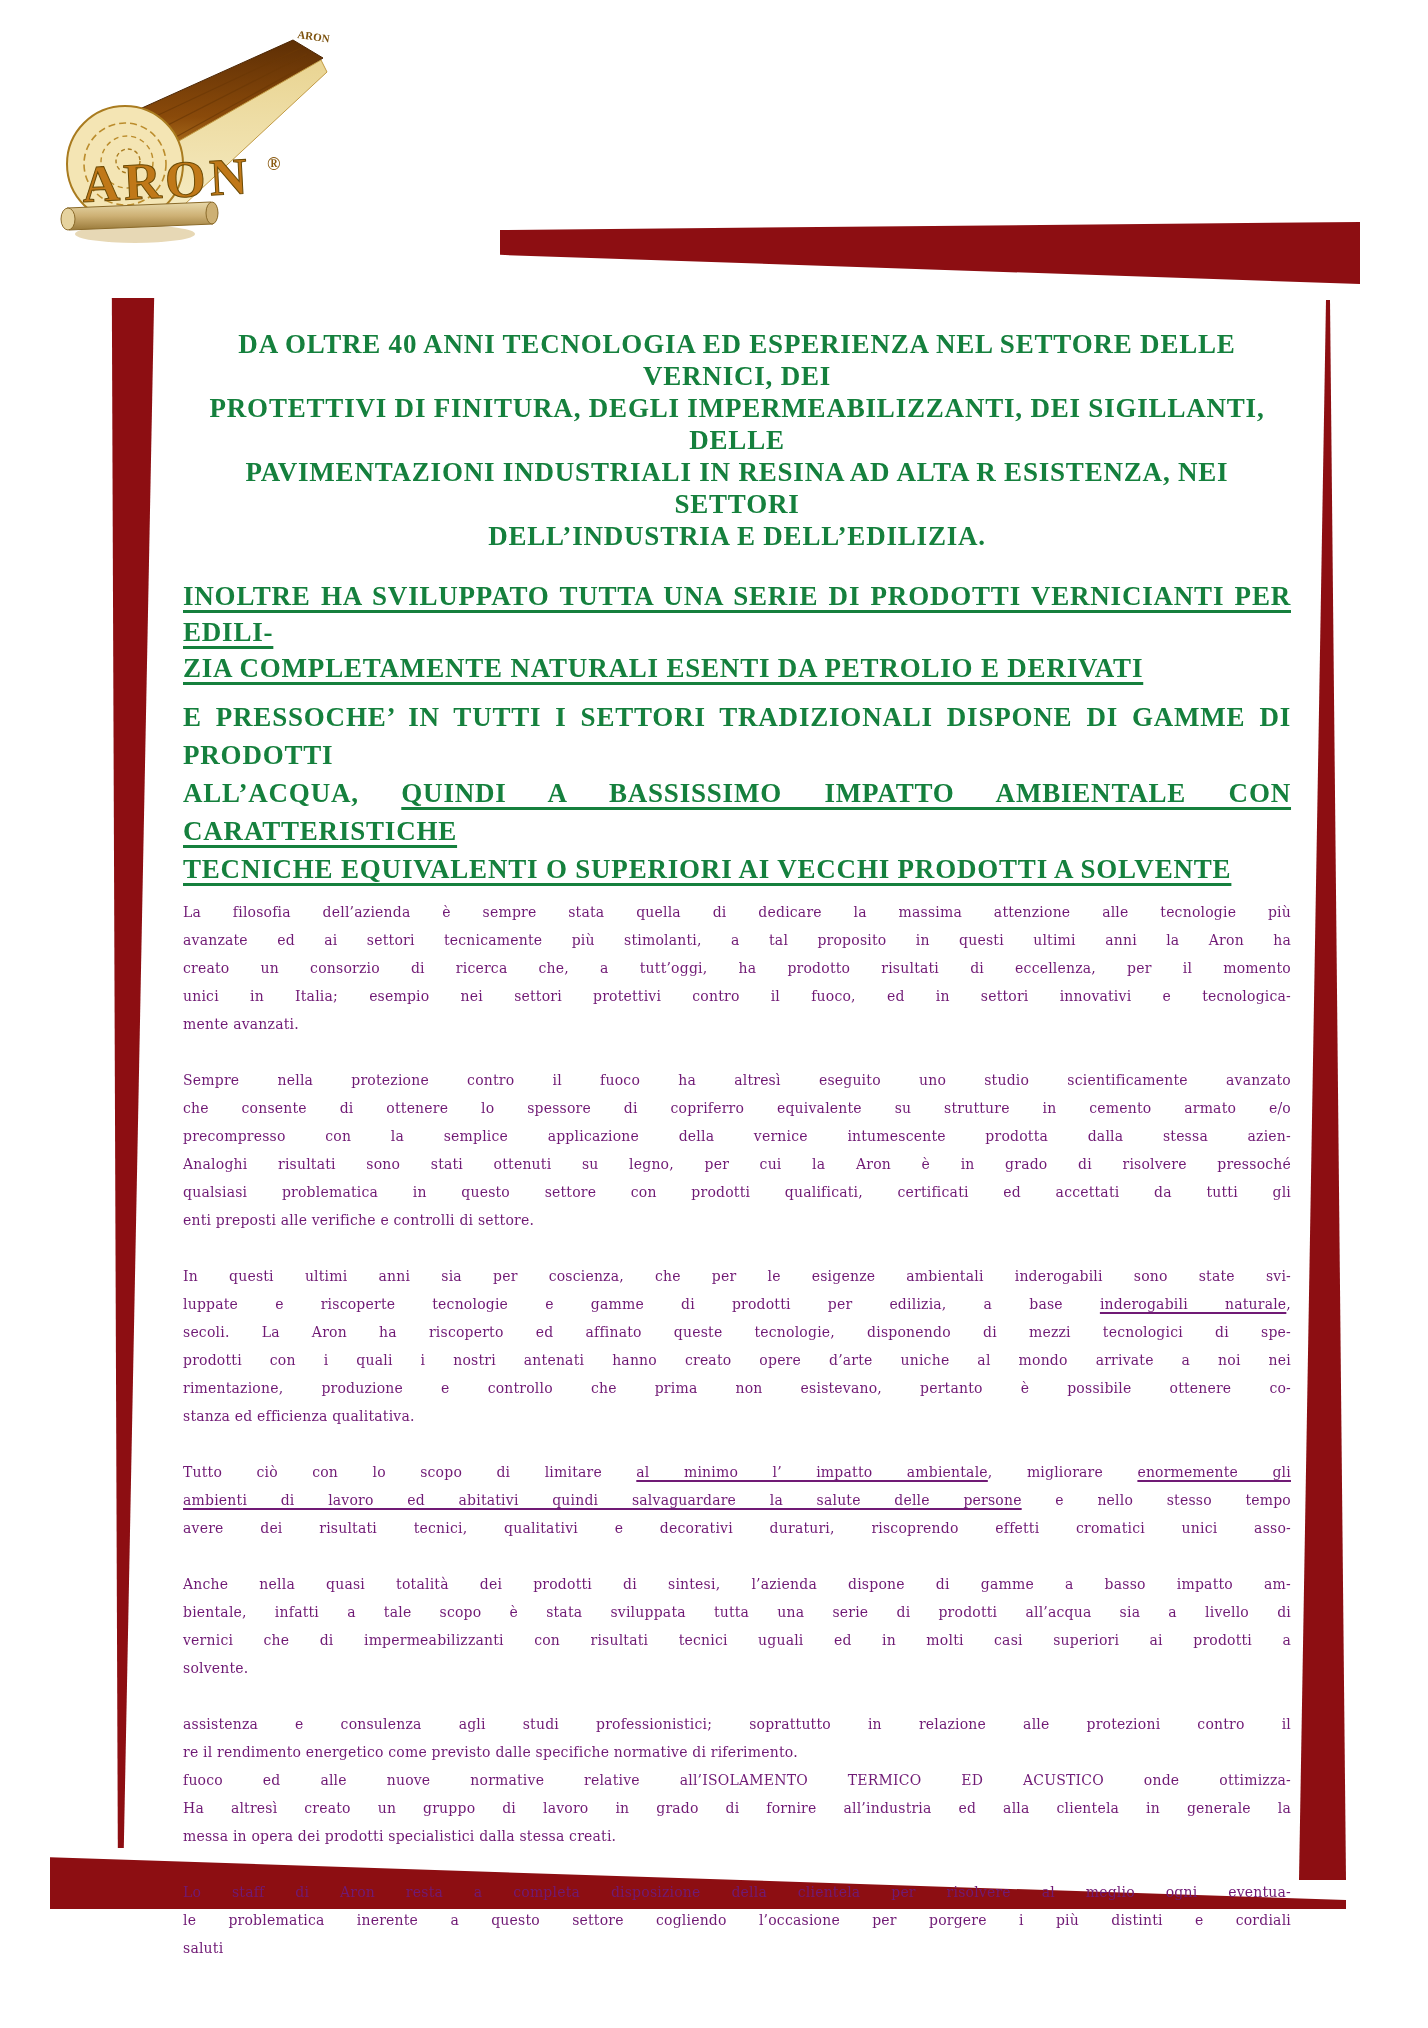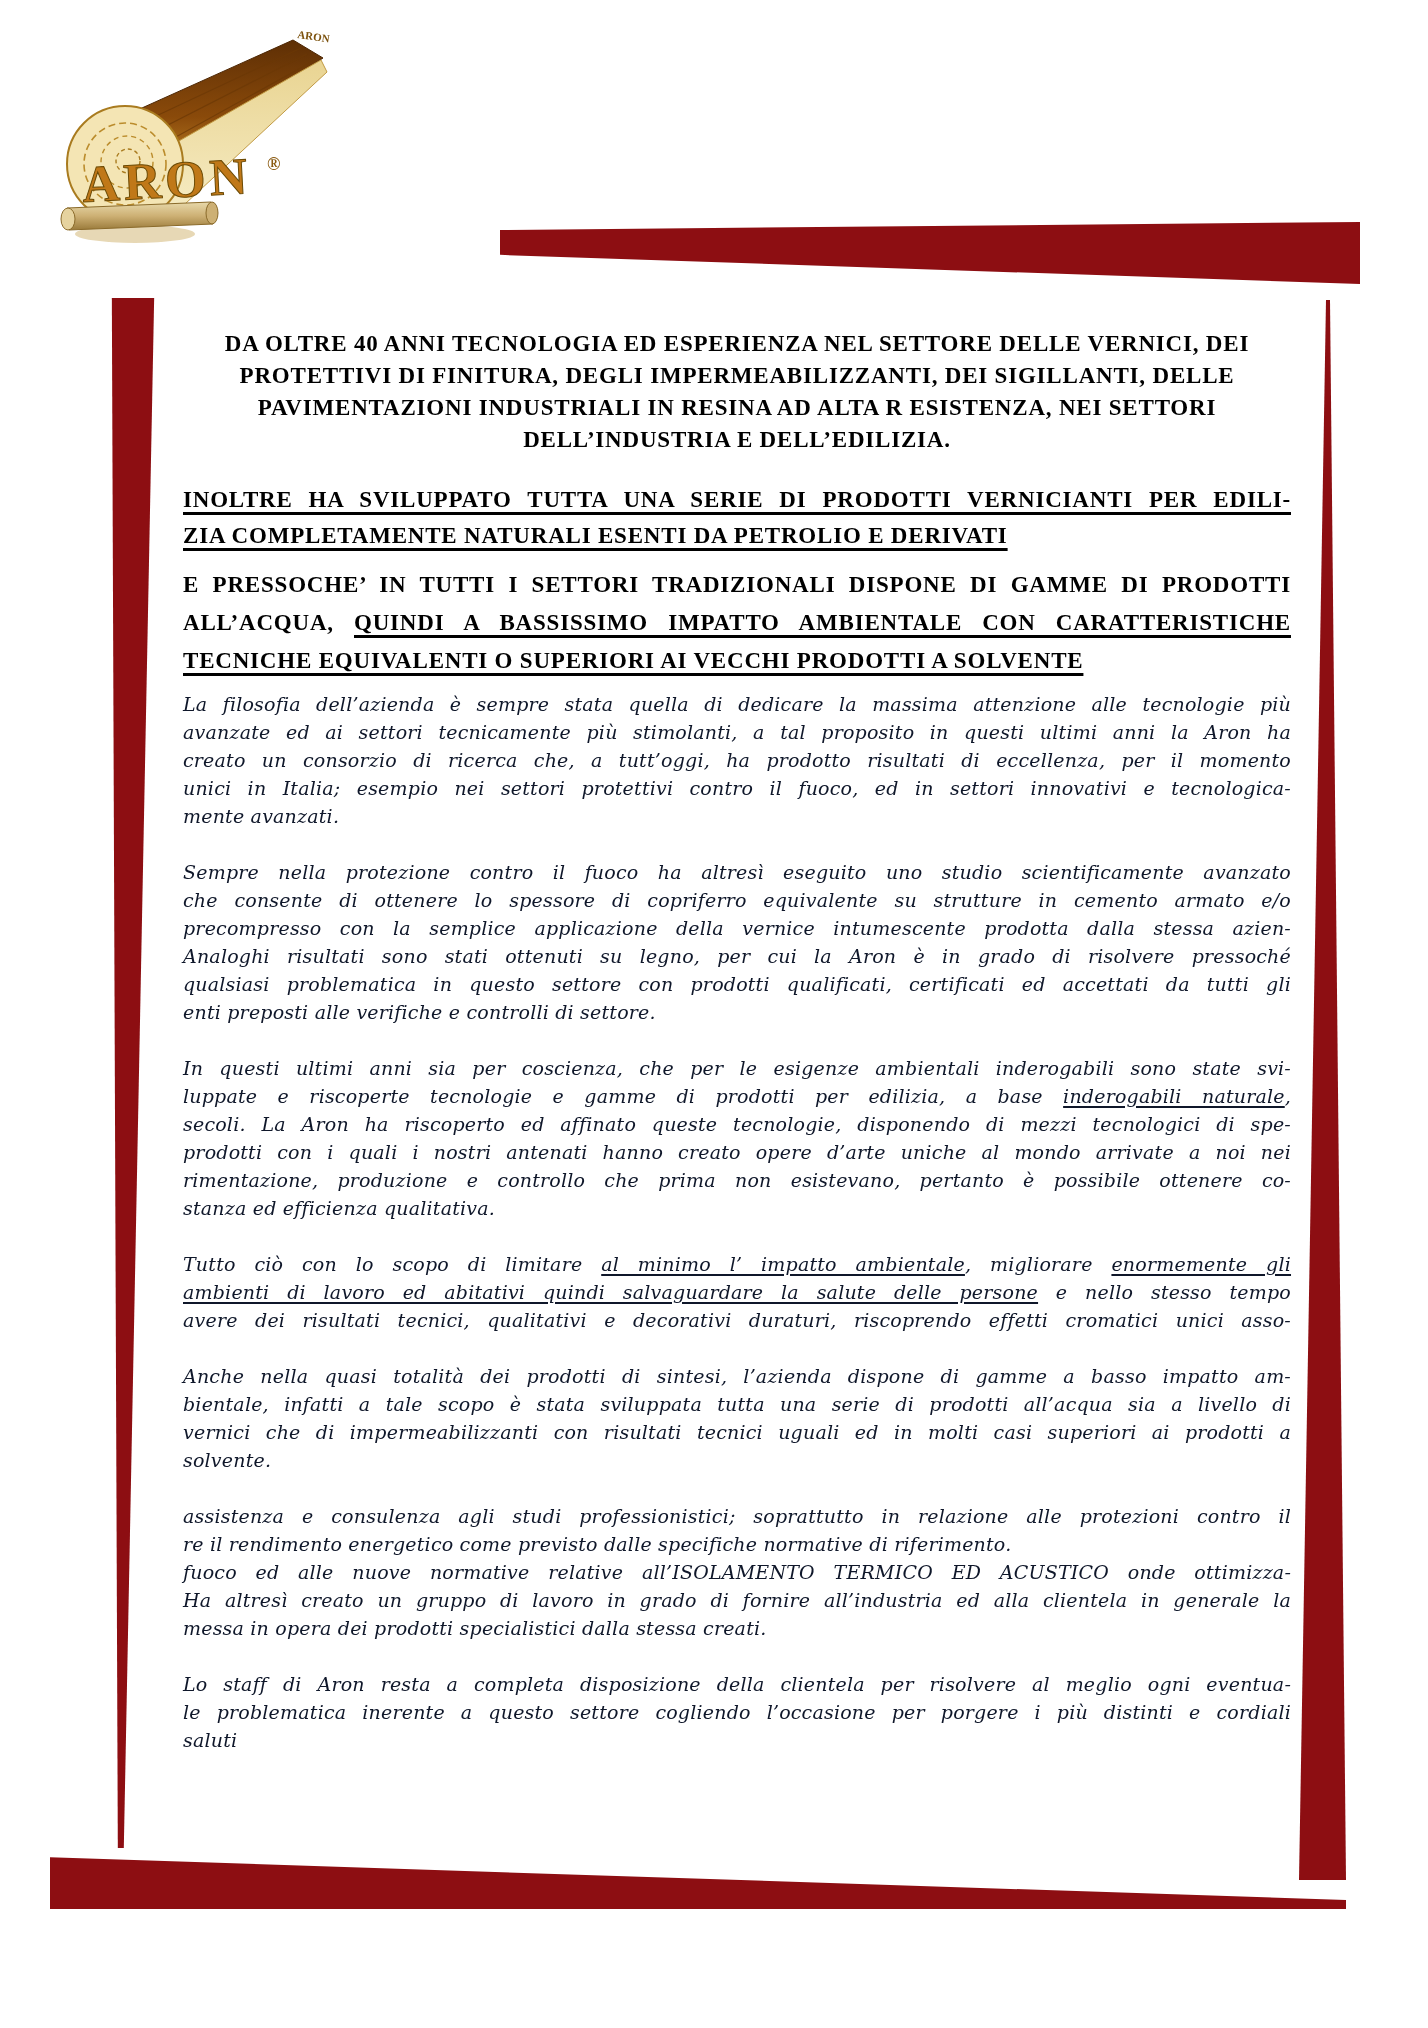--- a/index.html
+++ b/index.html
@@ -15,29 +15,29 @@
     clip-path:polygon(4% 0,96% 0,30% 100%,17% 100%);}
   .bar-right{left:1296px;top:300px;width:50px;height:1580px;
     clip-path:polygon(60% 0,68% 0,100% 100%,6% 100%);}
   .bar-bottom{left:50px;top:1854px;width:1296px;height:56px;
     clip-path:polygon(0 6%,100% 82%,100% 98%,0 98%);}
   
   .logo{position:absolute;left:35px;top:12px;width:306px;height:232px;}
   
   .content{position:absolute;left:183px;top:328px;width:1108px;}
   .tline{white-space:normal;}
-  .hblock{font-family:"Liberation Serif",serif;font-weight:bold;color:#000000;
-    font-size:23px;line-height:36px;letter-spacing:0.8px;margin:0 0 12px 0;}
+  .hblock{font-family:"Liberation Serif",serif;font-weight:bold;color:#15803d;
+    font-size:27px;line-height:36px;letter-spacing:0.8px;margin:0 0 12px 0;}
   .hblock .tline{text-align:justify;text-align-last:justify;}
   .hblock .tline.last{text-align-last:left;}
   .hblock.center{line-height:32px;margin-bottom:26px;}
   .hblock.center .tline{text-align:center;text-align-last:center;}
   .hblock.h3gap{line-height:38px;margin-bottom:10px;}
   .hblock u{text-decoration-thickness:3px;text-underline-offset:5px;}
-  .pblock{font-style:italic;font-size:19px;line-height:28px;color:#0f172a;
+  .pblock{font-size:14px;line-height:28px;color:#701a75;
     letter-spacing:0.2px;margin:0 0 28px 0;}
   .pblock .tline{text-align:justify;text-align-last:justify;}
   .pblock .tline.last,.pblock .tline.short{text-align-last:left;}
   .pblock u{text-decoration-thickness:1.5px;text-underline-offset:3px;}
 </style>
 </head>
 <body>
 
 <div class="page" style="background: rgb(255, 255, 255);">
 

